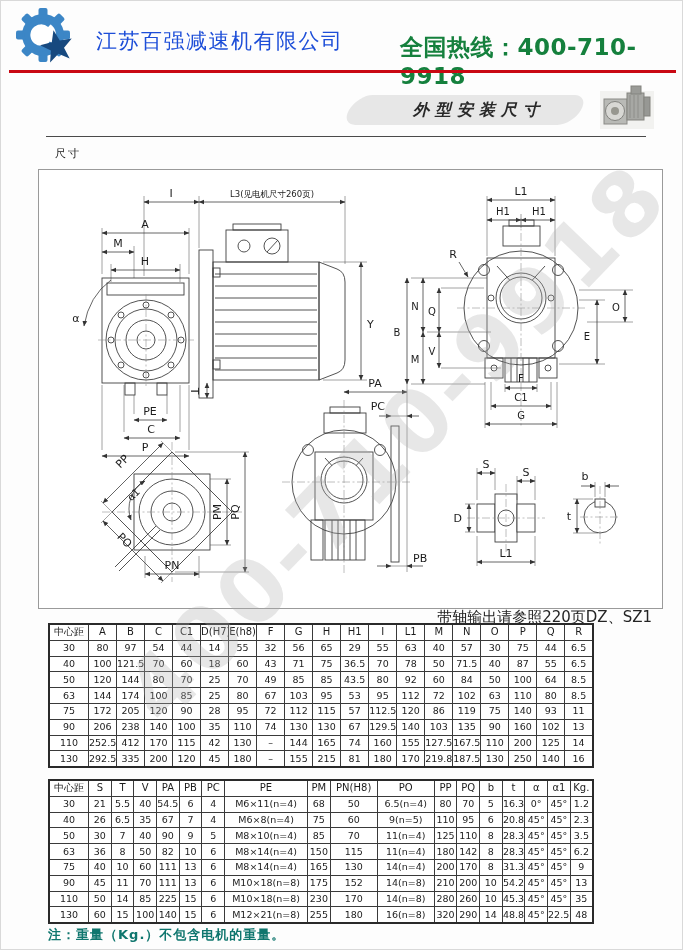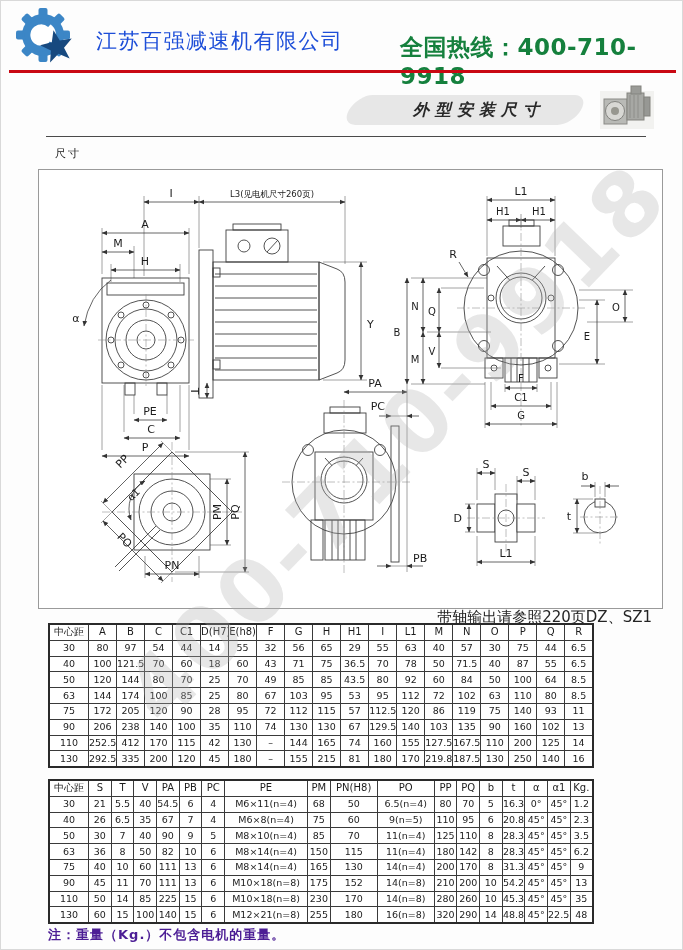--- a/index.html
+++ b/index.html
@@ -31,21 +31,21 @@
   .t2{top:778px;}
   table.dims th,table.dims td{border:1px solid #3a3a3a;text-align:center;padding:0;height:14.8px;
              line-height:1.05;font-weight:normal;color:#1c1c1c;overflow:hidden;white-space:nowrap;}
   table.dims th{font-size:10px;}
   table.dims td{font-size:9.5px;}
   table.dims{border:2px solid #2a2a2a;}
   .t1 th:first-child,.t2 th:first-child{width:38px;}
   .t2 th:nth-child(8){width:82px;}
   .t2 th:nth-child(10){width:46px;margin-top:20px;}
   .t2 th:nth-child(11){width:56px;}
-  .footnote{position:absolute;left:47px;top:925px;font-size:13px;font-weight:bold;color:#4c1d95;letter-spacing:1px;}
+  .footnote{position:absolute;left:47px;top:925px;font-size:13px;font-weight:bold;color:#0f766e;letter-spacing:1px;}
   
   .ln{stroke:#3f3f3f;stroke-width:0.9;fill:none;}
   .fil{fill:#fff;stroke:#3f3f3f;stroke-width:0.9;}
   .ext{stroke:#555;stroke-width:0.55;fill:none;}
   .dim{stroke:#333;stroke-width:0.75;fill:none;}
   .cl{stroke:#8a8a8a;stroke-width:0.55;stroke-dasharray:8 2.5 2 2.5;fill:none;}
   text.lbl{font-size:11px;fill:#1c1c1c;text-anchor:middle;font-style:normal;}
   text.lbl-s{font-size:8.5px;}
   text.l10{font-size:10px;}
   text.lbl-e{text-anchor:end;}

